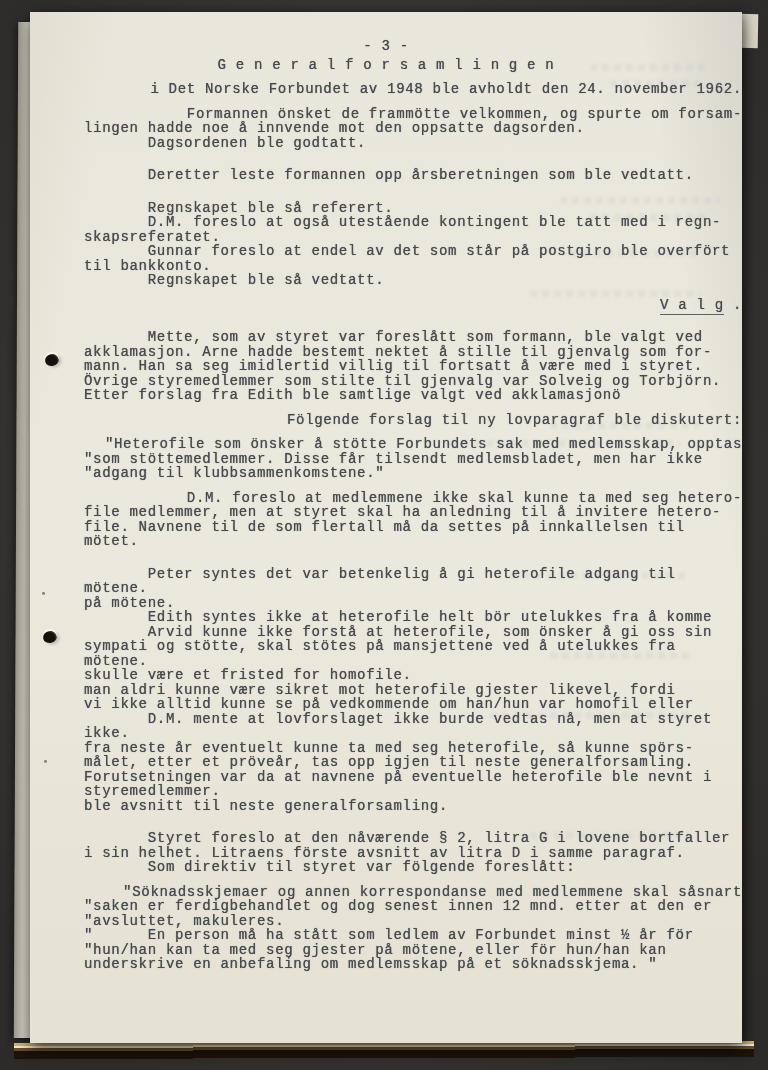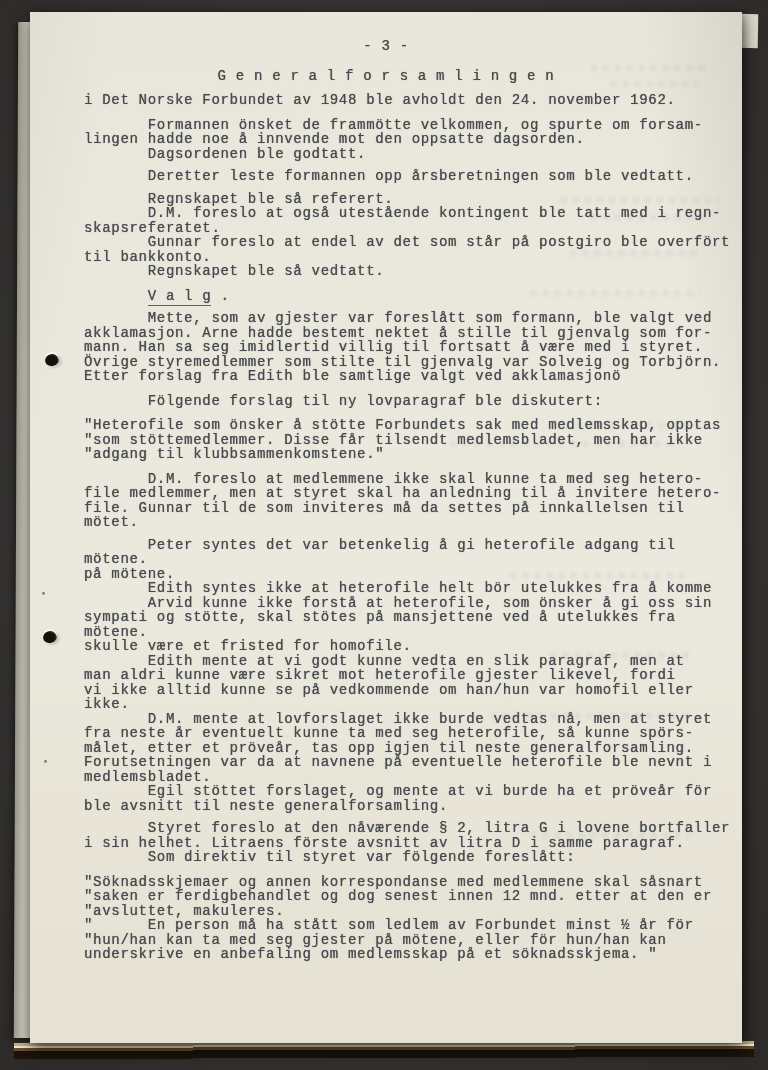--- a/index.html
+++ b/index.html
@@ -55,23 +55,23 @@
   .speck{position:absolute;width:3px;height:3px;border-radius:50%;background:#a39d8e;box-shadow:inset 0 1px 1px rgba(0,0,0,.35);}
   .text{
     position:relative;
     padding:27px 0 0 54px;
     color:#474a4f;
     font-size:14px;line-height:14.5px;letter-spacing:0.7px;
     text-shadow:0 0 0.9px rgba(71,74,79,0.65), 0.3px 0.3px 0 rgba(71,74,79,0.30);
   }
   .line{white-space:pre;min-height:14.5px;}
   .line.center{text-align:center;padding-right:54px;}
-  .g1{margin-top:8px;}
-  .g2{margin-top:10px;}
-  .g3{margin-top:15px;}
+  .g1{margin-top:18px;}
+  .g2{margin-top:10px;text-align:right;}
+  .g3{margin-top:4px;}
   .uline{border-bottom:1.5px solid rgba(71,74,79,0.85);padding-bottom:1px;margin-top:12px;}
 </style>
 </head>
 <body>
 
 <div class="scan-bg"></div>
 <div class="under-sheet-left"></div>
 <div class="under-sheet-topright"></div>
 <div class="under-stack-bottom"></div>
 
@@ -103,51 +103,49 @@
       <div class="line">lingen hadde noe å innvende mot den oppsatte dagsorden.</div>
       <div class="line">       Dagsordenen ble godtatt.</div>
       <div class="line g1">       Deretter leste formannen opp årsberetningen som ble vedtatt.</div>
       <div class="line g1">       Regnskapet ble så referert.</div>
       <div class="line">       D.M. foreslo at også utestående kontingent ble tatt med i regn-</div>
       <div class="line">skapsreferatet.</div>
       <div class="line">       Gunnar foreslo at endel av det som står på postgiro ble overfört</div>
       <div class="line">til bankkonto.</div>
       <div class="line">       Regnskapet ble så vedtatt.</div>
       <div class="line g2">       <span class="uline">V a l g</span> .</div>
-      <div class="line g1">       Mette, som av gjester var foreslått som formann, ble valgt ved</div>
+      <div class="line g1">       Mette, som av styret var foreslått som formann, ble valgt ved</div>
       <div class="line">akklamasjon. Arne hadde bestemt nektet å stille til gjenvalg som for-</div>
       <div class="line">mann. Han sa seg imidlertid villig til fortsatt å være med i styret.</div>
       <div class="line">Övrige styremedlemmer som stilte til gjenvalg var Solveig og Torbjörn.</div>
       <div class="line">Etter forslag fra Edith ble samtlige valgt ved akklamasjonö</div>
       <div class="line g2">       Fölgende forslag til ny lovparagraf ble diskutert:</div>
       <div class="line g2">"Heterofile som önsker å stötte Forbundets sak med medlemsskap, opptas</div>
       <div class="line">"som stöttemedlemmer. Disse får tilsendt medlemsbladet, men har ikke</div>
       <div class="line">"adgang til klubbsammenkomstene."</div>
       <div class="line g2">       D.M. foreslo at medlemmene ikke skal kunne ta med seg hetero-</div>
       <div class="line">file medlemmer, men at styret skal ha anledning til å invitere hetero-</div>
-      <div class="line">file. Gunnar til de som inviteres må da settes på innkallelsen til</div>
+      <div class="line">file. Navnene til de som flertall må da settes på innkallelsen til</div>
       <div class="line">mötet.</div>
       <div class="line g1">       Peter syntes det var betenkelig å gi heterofile adgang til</div>
       <div class="line">mötene.</div>
       <div class="line">på mötene.</div>
       <div class="line">       Edith syntes ikke at heterofile helt bör utelukkes fra å komme</div>
       <div class="line">       Arvid kunne ikke forstå at heterofile, som önsker å gi oss sin</div>
       <div class="line">sympati og stötte, skal stötes på mansjettene ved å utelukkes fra</div>
       <div class="line">mötene.</div>
       <div class="line">skulle være et fristed for homofile.</div>
-      <div class="line">       Edith mente at vi godt kunne vedta en slik paragraf, men at</div>
       <div class="line">man aldri kunne være sikret mot heterofile gjester likevel, fordi</div>
       <div class="line">vi ikke alltid kunne se på vedkommende om han/hun var homofil eller</div>
+      <div class="line">       D.M. mente at lovforslaget ikke burde vedtas nå, men at styret</div>
       <div class="line">ikke.</div>
-      <div class="line">       D.M. mente at lovforslaget ikke burde vedtas nå, men at styret</div>
       <div class="line">fra neste år eventuelt kunne ta med seg heterofile, så kunne spörs-</div>
       <div class="line">målet, etter et pröveår, tas opp igjen til neste generalforsamling.</div>
       <div class="line">Forutsetningen var da at navnene på eventuelle heterofile ble nevnt i</div>
-      <div class="line">medlemsbladet.</div>
-      <div class="line">       Egil stöttet forslaget, og mente at vi burde ha et pröveår för</div>
+      <div class="line">styremedlemmer.</div>
       <div class="line">ble avsnitt til neste generalforsamling.</div>
       <div class="line g1">       Styret foreslo at den nåværende § 2, litra G i lovene bortfaller</div>
       <div class="line">i sin helhet. Litraens förste avsnitt av litra D i samme paragraf.</div>
       <div class="line">       Som direktiv til styret var fölgende foreslått:</div>
       <div class="line g2">"Söknadsskjemaer og annen korrespondanse med medlemmene skal såsnart</div>
       <div class="line">"saken er ferdigbehandlet og dog senest innen 12 mnd. etter at den er</div>
       <div class="line">"avsluttet, makuleres.</div>
       <div class="line">"      En person må ha stått som ledlem av Forbundet minst ½ år för</div>
       <div class="line">"hun/han kan ta med seg gjester på mötene, eller för hun/han kan</div>
       <div class="line">underskrive en anbefaling om medlemsskap på et söknadsskjema. "</div>

